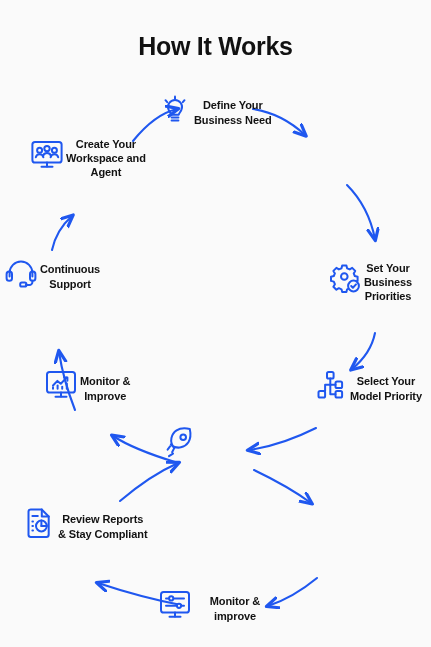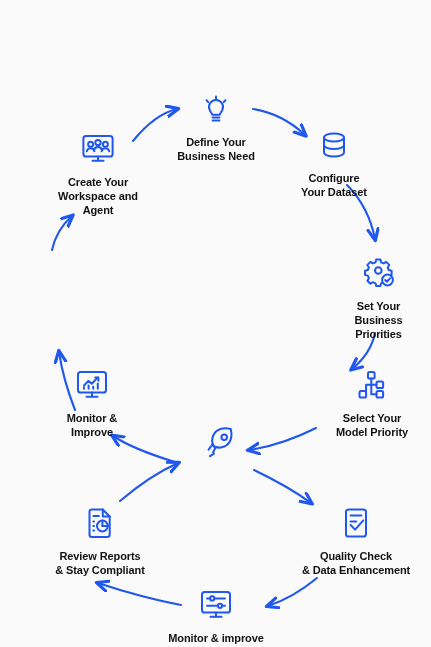--- a/index.html
+++ b/index.html
@@ -27,21 +27,21 @@
     width: 431px;
     text-align: center;
     font-size: 25px;
     font-weight: bold;
     color: #111111;
     letter-spacing: -0.3px;
   }
   .node {
     position: absolute;
     display: flex;
-    flex-direction: column;
+    flex-direction: row;
     align-items: center;
     text-align: center;
   }
   .node .icon {
     display: block;
     line-height: 0;
   }
   .node .label {
     margin-top: 7px;
     font-size: 11px;
@@ -70,20 +70,21 @@
   #n-monitor  { left: 42px;  top: 366px; width: 100px; align-items: center; }
   #n-support  { left: 2px;   top: 254px; width: 110px; }
   #n-create   { left: 28px;  top: 130px; width: 140px; align-items: center; }
   #n-train    { left: 160px; top: 424px; width: 120px; }
 </style>
 </head>
 <body>
 
 <div id="canvas">
 
+  <div id="title">How It Works</div>
 
   <svg class="arrows" viewBox="0 0 431 647">
     <defs>
       <marker id="ah" markerWidth="7" markerHeight="7" refX="5.2" refY="3" orient="auto">
         <path d="M0.4,0.5 L6,3 L0.4,5.5" fill="none" stroke="#1f57ef" stroke-width="1.5" stroke-linecap="round" stroke-linejoin="round"></path>
       </marker>
     </defs>
     <g fill="none" stroke="#1f57ef" stroke-width="2.1" stroke-linecap="round" marker-end="url(#ah)">
 
       <path d="M133,141 C150,120 164,112 177,109"></path>
@@ -120,31 +121,20 @@
           <path d="M15.6,30.5 h6.8"></path>
         <path d="M19,6.5 v2.6"></path>
           <path d="M9.5,10.2 l1.7,2"></path>
           <path d="M28.5,10.2 l-1.7,2"></path>
       </svg>
     </span>
     <span class="label">Define Your
 Business Need</span>
   </div>
 
-  <div class="node" id="n-dataset">
-    <span class="icon">
-      <svg width="38" height="38" viewBox="0 0 38 38" fill="none" stroke="#1f57ef" stroke-width="2" stroke-linecap="round" stroke-linejoin="round">
-        <ellipse cx="19" cy="11.5" rx="10" ry="4"></ellipse>
-        <path d="M9,11.5 v15 c0,2.2 4.5,4 10,4 s10,-1.8 10,-4 v-15"></path>
-        <path d="M9,19 c0,2.2 4.5,4 10,4 s10,-1.8 10,-4"></path>
-      </svg>
-    </span>
-    <span class="label">Configure
-Your Dataset</span>
-  </div>
 
   <div class="node" id="n-priority">
     <span class="icon">
       <svg width="38" height="38" viewBox="0 0 38 38" fill="none" stroke="#1f57ef" stroke-width="2" stroke-linecap="round" stroke-linejoin="round">
         <path d="M16.2,5.5 h4.2 l0.7,2.8 l2.6,1.1 l2.5,-1.5 l3,3 l-1.5,2.5 l1.1,2.6 l2.8,0.7 v4.2 l-2.8,0.7
                  l-1.1,2.6 l1.5,2.5 l-3,3 l-2.5,-1.5 l-2.6,1.1 l-0.7,2.8 h-4.2 l-0.7,-2.8 l-2.6,-1.1 l-2.5,1.5
                  l-3,-3 l1.5,-2.5 l-1.1,-2.6 l-2.8,-0.7 v-4.2 l2.8,-0.7 l1.1,-2.6 l-1.5,-2.5 l3,-3 l2.5,1.5
                  l2.6,-1.1 z"></path>
         <circle cx="18.3" cy="16.5" r="3.3"></circle>
         <circle cx="27.5" cy="26" r="5.4" fill="#fafafa"></circle>
@@ -165,32 +155,20 @@
         <rect x="23.5" y="15.5" width="6.6" height="6.6" rx="1.6"></rect>
         <path d="M18.3,12.6 v6.2 h5.2"></path>
         <path d="M18.3,18.8 v9.5 h5.2"></path>
         <path d="M18.3,18.8 h-5.2 v6.2"></path>
       </svg>
     </span>
     <span class="label">Select Your
 Model Priority</span>
   </div>
 
-  <div class="node" id="n-quality">
-    <span class="icon">
-      <svg width="38" height="38" viewBox="0 0 38 38" fill="none" stroke="#1f57ef" stroke-width="2" stroke-linecap="round" stroke-linejoin="round">
-        <rect x="9" y="5.5" width="20" height="27" rx="2.6"></rect>
-        <path d="M13.6,11.5 h10.8"></path>
-        <path d="M13.6,17.5 h5.6"></path>
-        <path d="M13.6,21 l4.5,4.6 l8.2,-9.2"></path>
-      </svg>
-    </span>
-    <span class="label">Quality Check
-&amp; Data Enhancement</span>
-  </div>
 
   <div class="node" id="n-monitorb">
     <span class="icon">
       <svg width="38" height="38" viewBox="0 0 38 38" fill="none" stroke="#1f57ef" stroke-width="2" stroke-linecap="round" stroke-linejoin="round">
         <rect x="5" y="6" width="28" height="20.5" rx="2.6"></rect>
         <path d="M10,12.4 h18"></path>
           <path d="M10,19.8 h18"></path>
         <circle cx="15.2" cy="12.4" r="2.1" fill="#fafafa"></circle>
         <circle cx="23" cy="19.8" r="2.1" fill="#fafafa"></circle>
         <path d="M19,26.5 v4"></path>
@@ -230,20 +208,33 @@
         <path d="M20.2,22.8 v-2.1"></path>
           <path d="M24.8,22.8 v-5.4"></path>
         <path d="M19,26.5 v4"></path>
           <path d="M13.5,30.8 h11"></path>
       </svg>
     </span>
     <span class="label">Monitor &amp;
 Improve</span>
   </div>
 
+  <div class="node" id="n-support">
+    <span class="icon">
+      <svg width="38" height="38" viewBox="0 0 38 38" fill="none" stroke="#1f57ef" stroke-width="2" stroke-linecap="round" stroke-linejoin="round">
+        <path d="M7.6,22.5 v-3.6 a11.4,11.4 0 0,1 22.8,0 v3.6"></path>
+        <rect x="4.6" y="17.6" width="5.4" height="9.2" rx="2.6"></rect>
+        <rect x="28" y="17.6" width="5.4" height="9.2" rx="2.6"></rect>
+        <path d="M30.4,26.8 v1.2 a3,3 0 0,1 -3,3 h-3.6"></path>
+        <rect x="18.2" y="28.6" width="6.2" height="4" rx="1.6"></rect>
+      </svg>
+    </span>
+    <span class="label">Continuous
+Support</span>
+  </div>
 
   <div class="node" id="n-create">
     <span class="icon">
       <svg width="38" height="38" viewBox="0 0 38 38" fill="none" stroke="#1f57ef" stroke-width="2" stroke-linecap="round" stroke-linejoin="round">
         <rect x="4.4" y="6" width="29.2" height="20.5" rx="2.6"></rect>
         <circle cx="11.6" cy="14.2" r="2.5"></circle>
         <path d="M7.8,21.2 a3.9,3.9 0 0,1 7.6,0"></path>
         <circle cx="19" cy="12.6" r="2.7"></circle>
         <path d="M14.9,20.2 a4.2,4.2 0 0,1 8.2,0"></path>
         <circle cx="26.4" cy="14.2" r="2.5"></circle>

